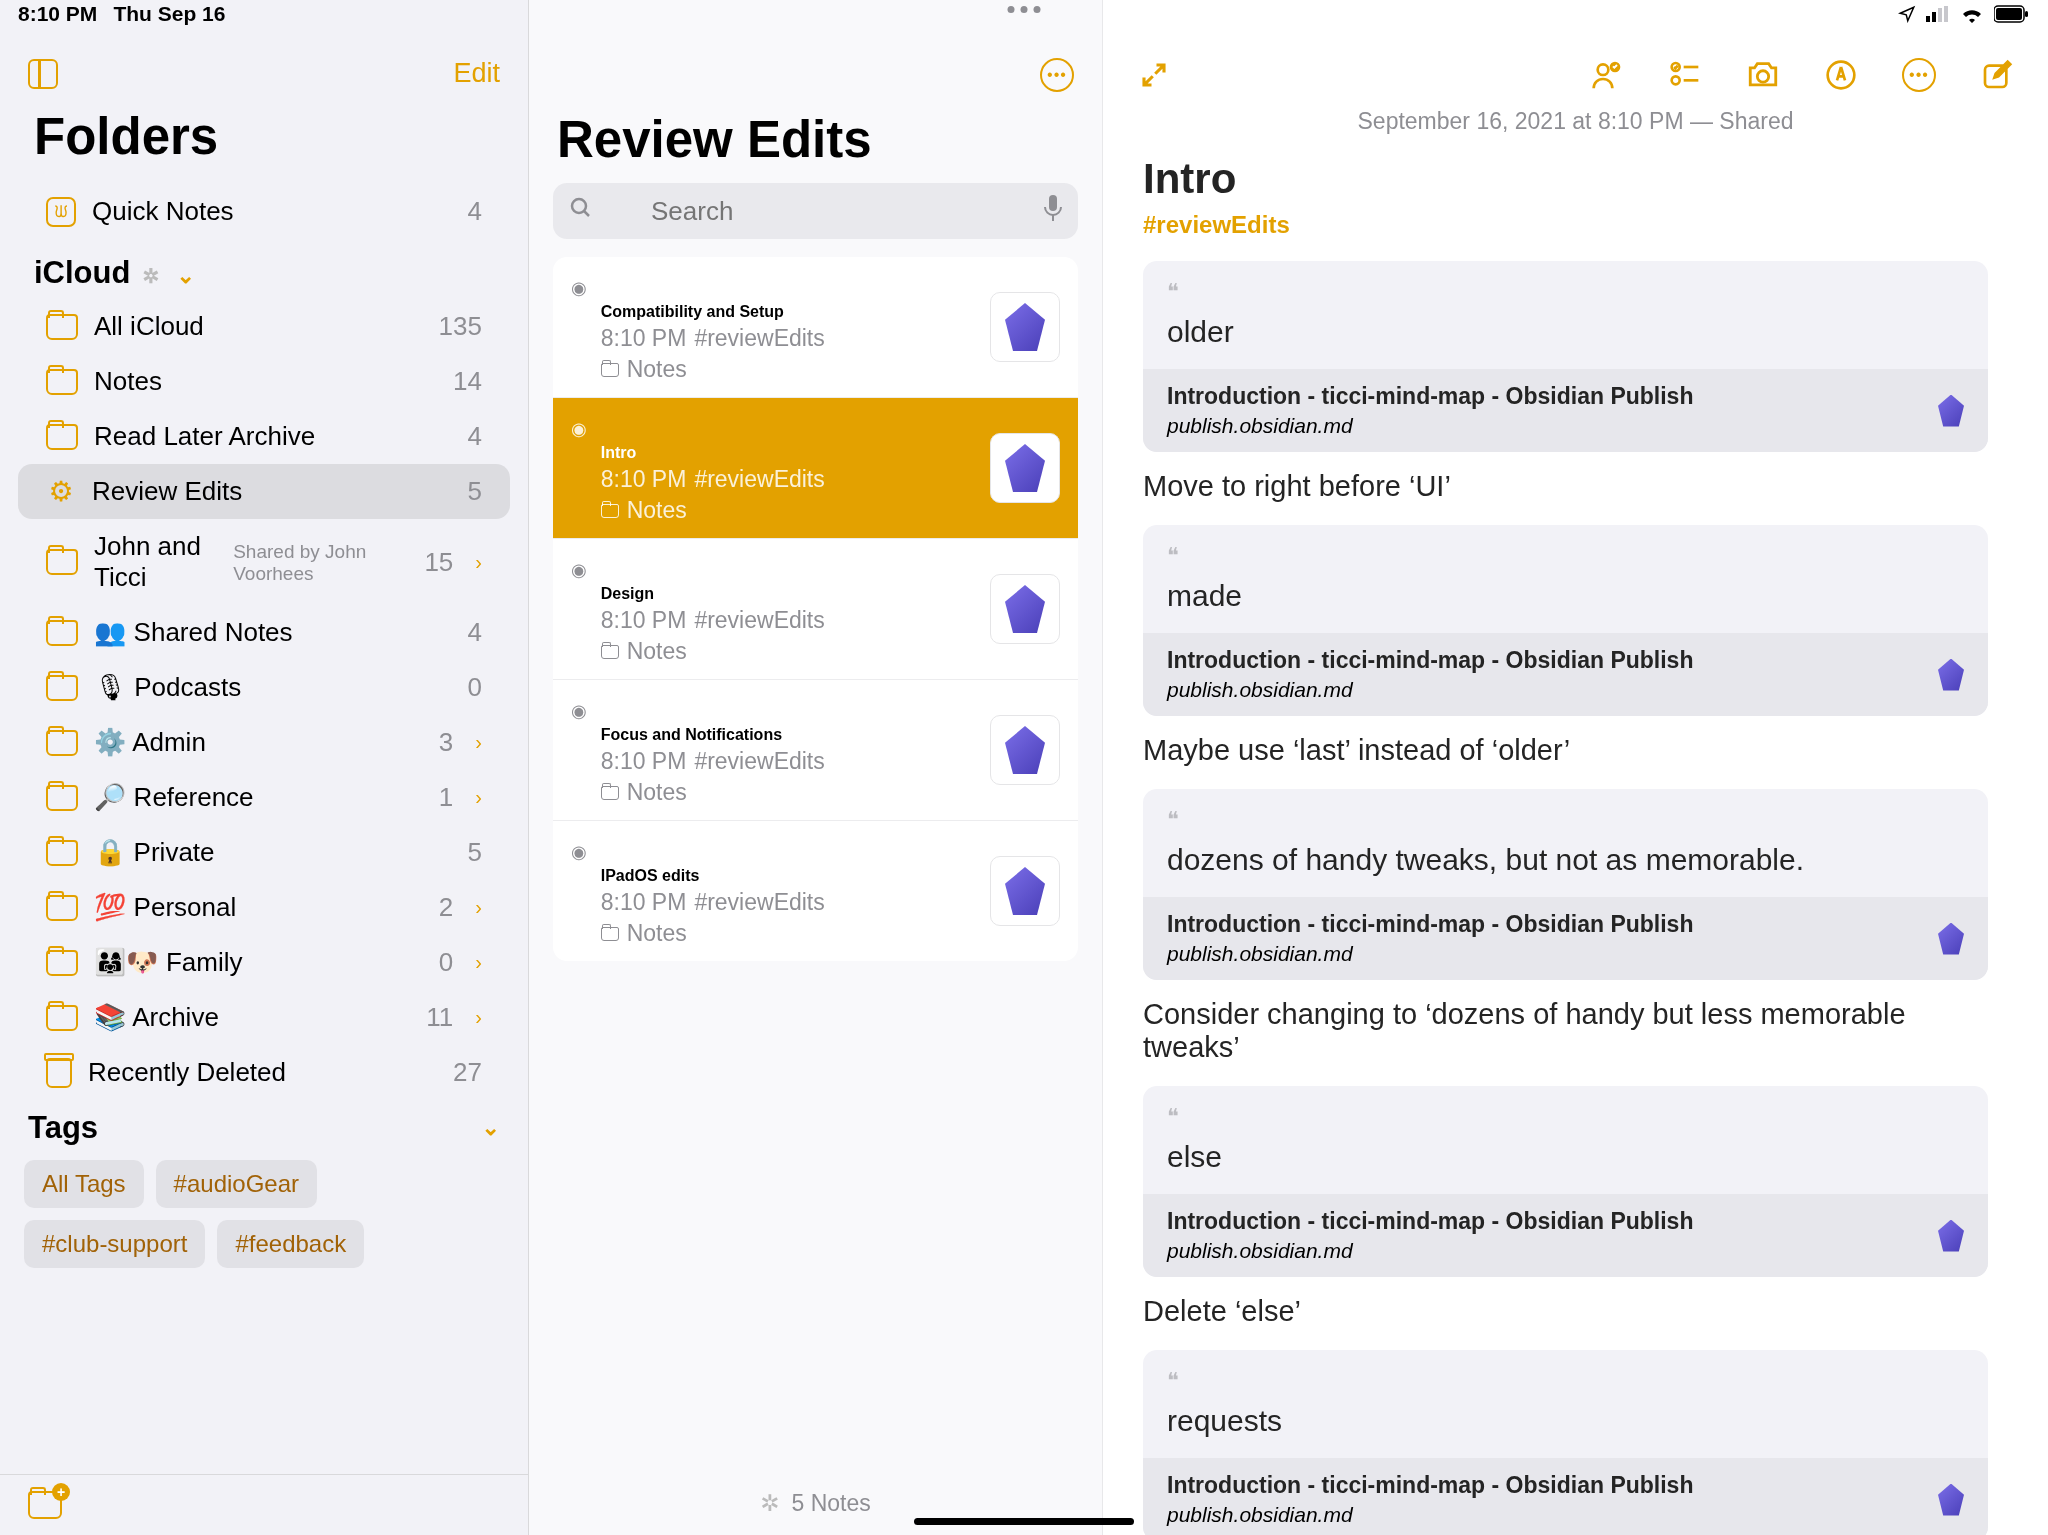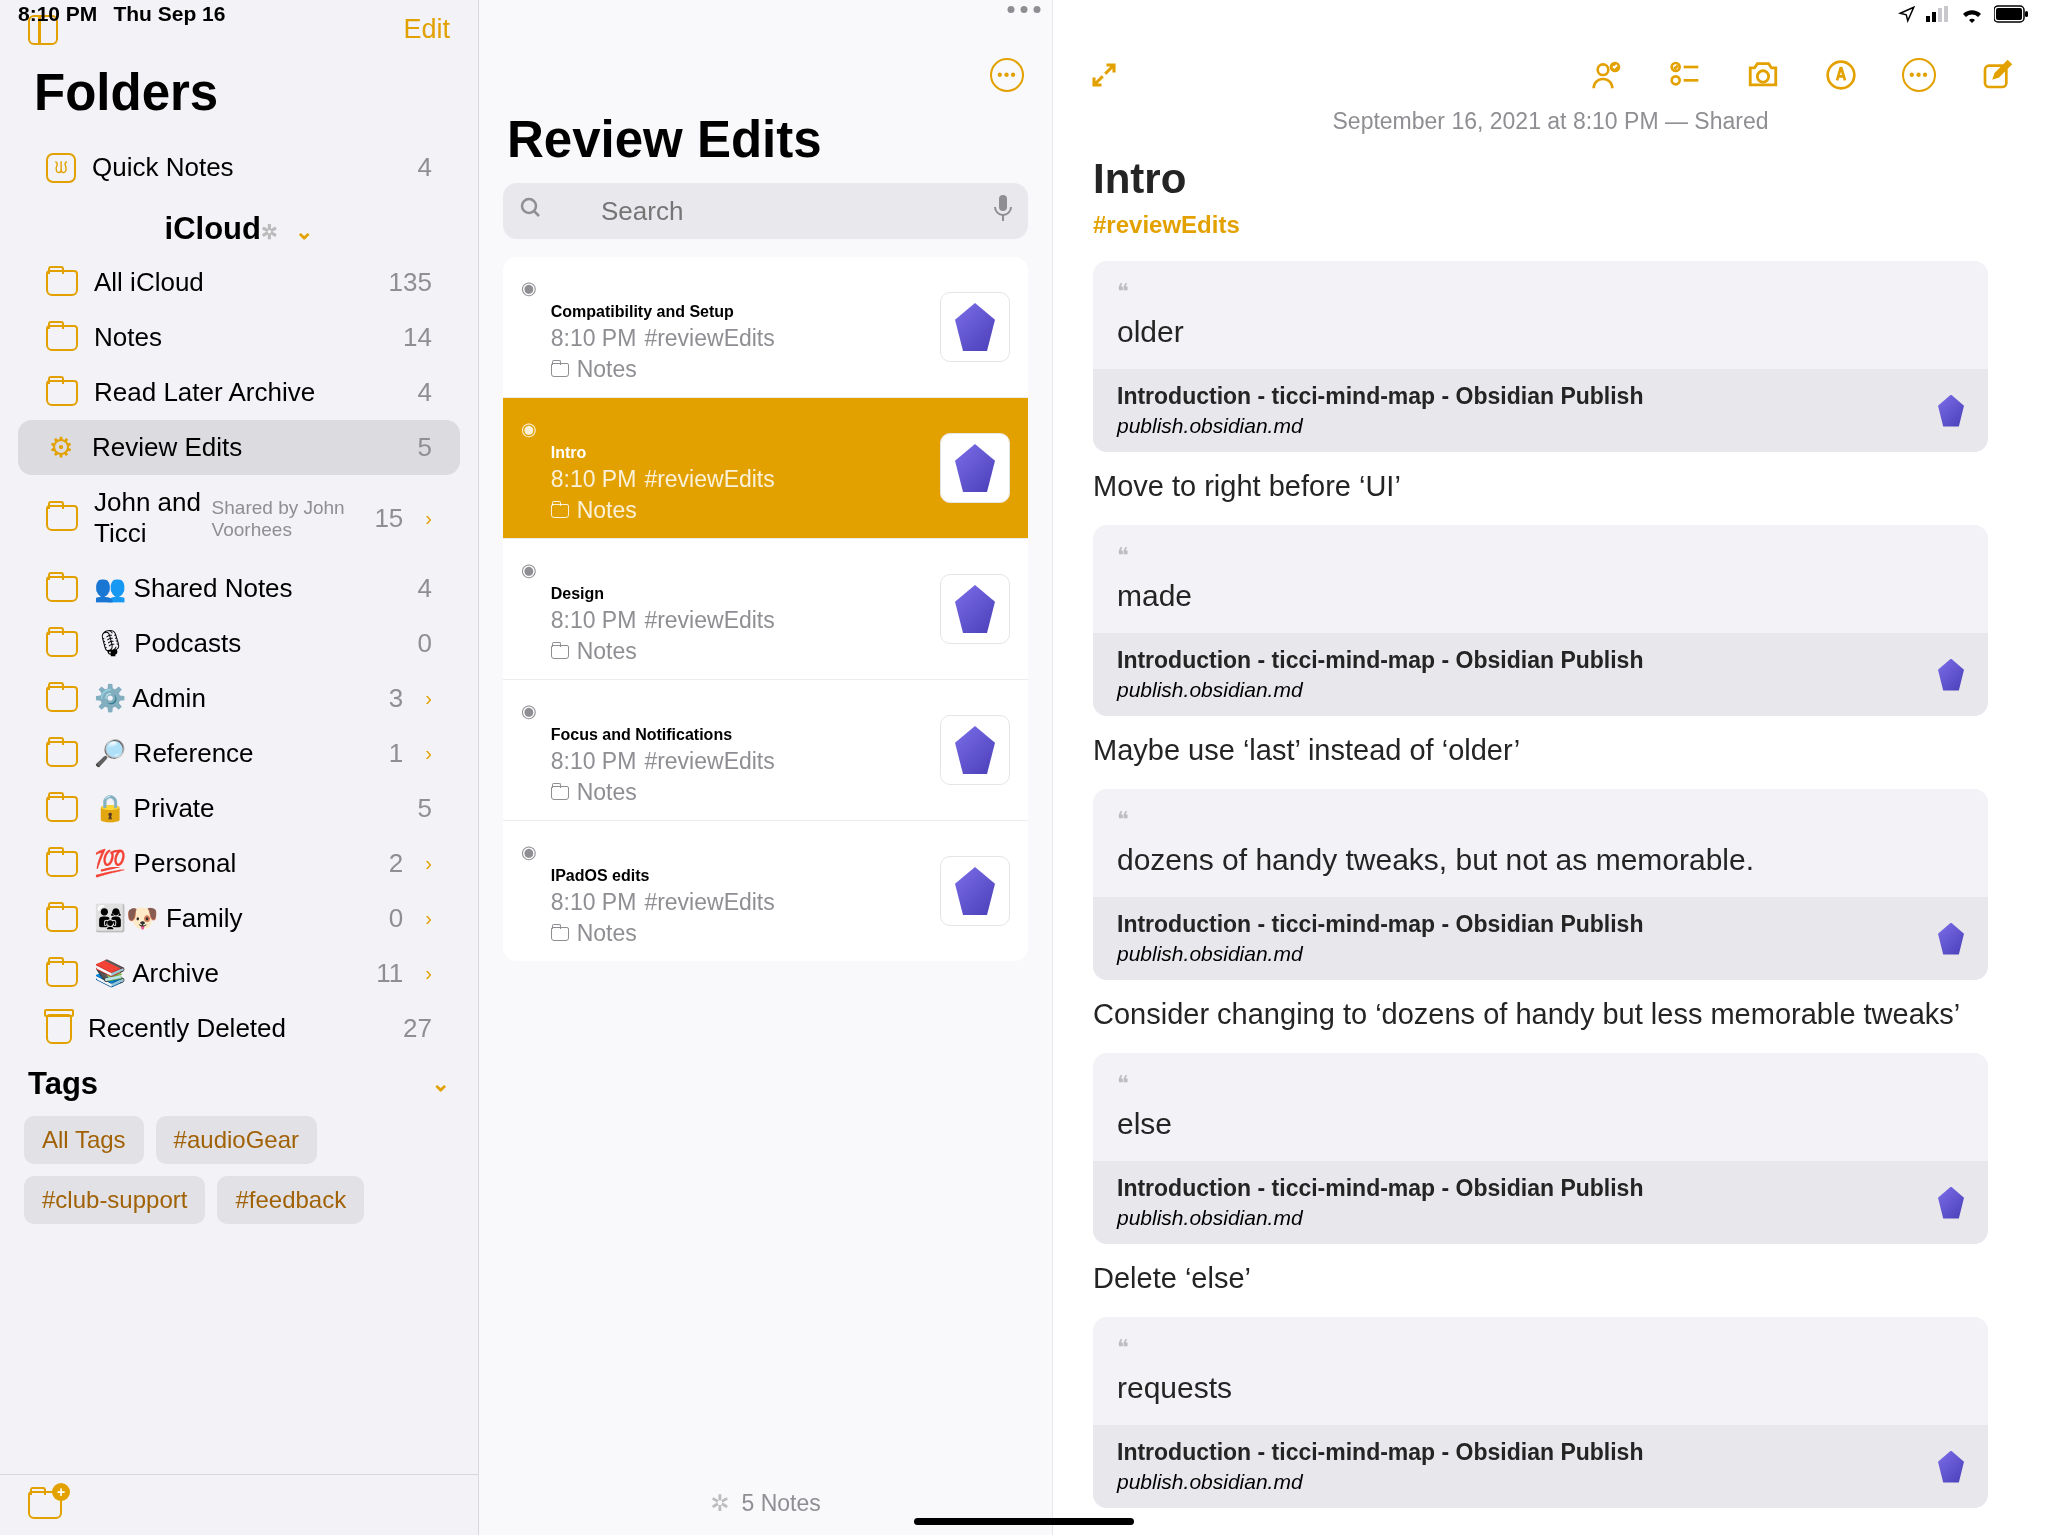--- a/index.html
+++ b/index.html
@@ -7,39 +7,39 @@
 .app { display: flex; height: 100%; }
 
 
 .status-bar { position: absolute; top: 0; left: 0; right: 0; height: 28px; display: flex; justify-content: space-between; align-items: center; padding: 0 18px; font-size: 21px; font-weight: 600; z-index: 10; }
 .status-left { display:flex; gap:16px; }
 .status-right { display:flex; gap:10px; align-items:center; }
 .pip-dots { position:absolute; left:50%; top:6px; transform:translateX(-50%); display:flex; gap:6px; }
 .pip-dots span { width:7px; height:7px; border-radius:50%; background:#8e8e93; }
 
 
-.sidebar { width: 479px; background:#f2f2f7; border-right:1px solid #d9d9db; display:flex; flex-direction:column; position:relative; }
+.sidebar { width: 529px; background:#f2f2f7; border-right:1px solid #d9d9db; padding-top:44px; display:flex; flex-direction:column; position:relative; }
 .sidebar-top { display:flex; justify-content:space-between; align-items:center; padding: 14px 28px 8px; }
 .sidebar-panel-btn { width:30px; height:30px; border:2.5px solid #e3a100; border-radius:6px; position:relative; }
 .sidebar-panel-btn::after { content:""; position:absolute; left:8px; top:0; bottom:0; width:2.5px; background:#e3a100; }
 .edit-btn { color:#e3a100; font-size:27px; font-weight:400; }
 .folders-title { font-size:51px; font-weight:700; padding: 10px 34px 18px; }
 .folder-row { display:flex; align-items:center; gap:16px; padding: 12px 28px; font-size:26px; border-radius:14px; margin: 0 18px; }
 .folder-row.selected { background:#dcdce0; }
 .folder-icon { width:32px; height:26px; border:2.5px solid #e3a100; border-radius:4px 4px 6px 6px; position:relative; flex-shrink:0; }
 .folder-icon::before { content:""; position:absolute; top:-6px; left:0; width:12px; height:6px; border:2.5px solid #e3a100; border-bottom:none; border-radius:3px 3px 0 0; }
 .quick-icon { width:30px; height:30px; border:2.5px solid #e3a100; border-radius:7px; flex-shrink:0; position:relative; }
 .quick-icon::after { content:"ᙎ"; position:absolute; inset:0; display:flex; align-items:center; justify-content:center; color:#e3a100; font-size:16px; }
 .trash-icon { width:26px; height:30px; border:2.5px solid #e3a100; border-radius:4px 4px 6px 6px; flex-shrink:0; position:relative; }
 .trash-icon::before { content:""; position:absolute; top:-7px; left:-4px; right:-4px; height:4px; border:2.5px solid #e3a100; border-radius:2px; }
 .gear-icon { width:30px; height:30px; flex-shrink:0; color:#e3a100; display:flex; align-items:center; justify-content:center; font-size:28px; }
 .folder-name { flex:1; display:flex; align-items:center; gap:6px; }
 .folder-count { color:#8e8e93; font-size:26px; }
 .folder-chevron { color:#e3a100; font-size:20px; margin-left:6px; }
-.section-header { display:flex; justify-content:center; align-items:center; padding: 16px 34px 8px; font-size:31px; font-weight:700; }
+.section-header { display:flex; justify-content:flex-start; align-items:center; padding: 16px 34px 8px; font-size:31px; font-weight:700;gap:12px; }
 .section-header .spinner { color:#bbb; font-size:20px; }
 .section-header .chev { color:#e3a100; font-size:22px; }
 .shared-sub { font-size:19px; color:#8e8e93; margin-top:2px; }
 .tags-section { padding: 10px 28px; font-size:31px; font-weight:700; display:flex; justify-content:space-between; align-items:center; }
 .tags-wrap { display:flex; flex-wrap:wrap; gap:12px; padding: 4px 24px 20px; }
 .tag-pill { background:#e1e1e6; padding:10px 18px; border-radius:10px; font-size:24px; color:#a16207; }
 .sidebar-bottom { margin-top:auto; padding:16px 28px; border-top:1px solid #d9d9db; }
 .new-folder-icon { width:34px; height:28px; position:relative; }
 .new-folder-icon .folder-icon { width:34px; height:28px; }
 .new-folder-icon::after { content:"+"; position:absolute; top:-8px; right:-8px; width:18px; height:18px; background:#e3a100; color:#fff; border-radius:50%; font-size:14px; display:flex; align-items:center; justify-content:center; font-weight:700; }

